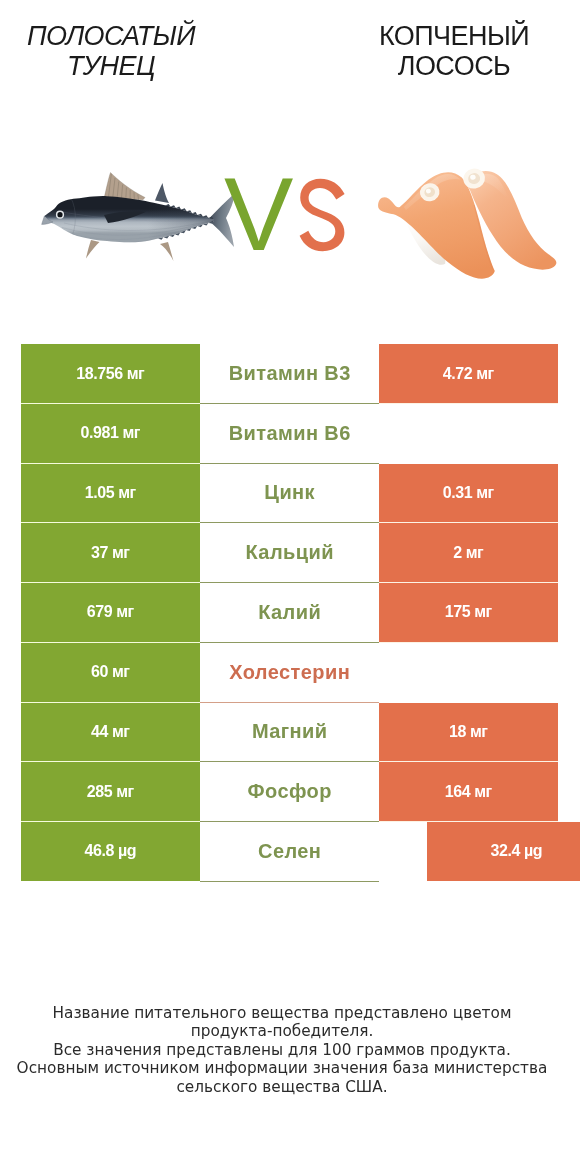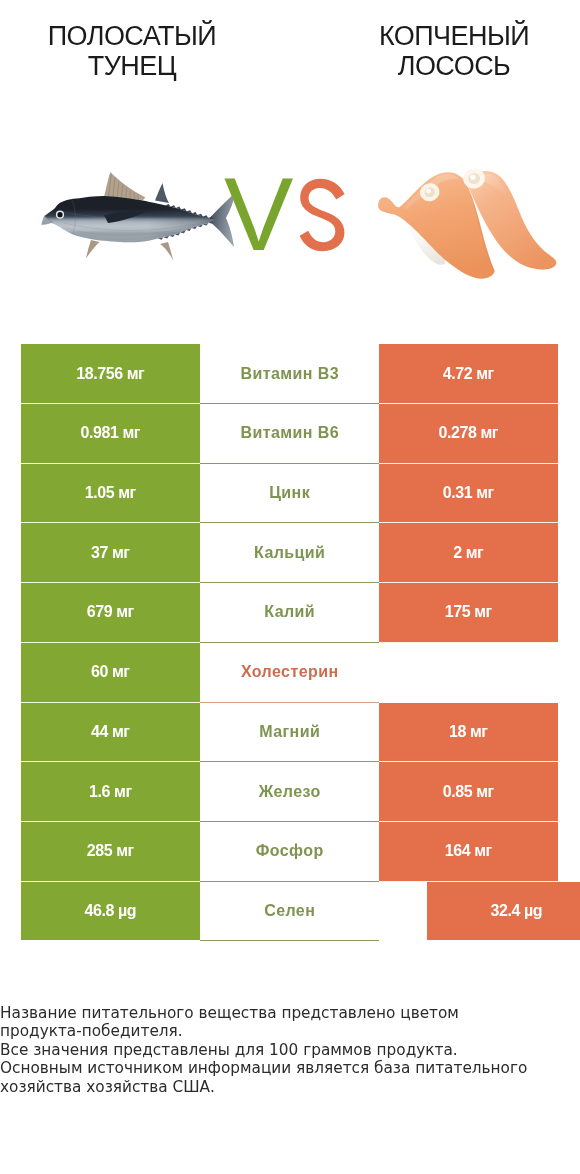--- a/index.html
+++ b/index.html
@@ -1,47 +1,47 @@
 <!DOCTYPE html>
 <html><head>
 <meta charset="utf-8">
 <style>
   html,body{margin:0;padding:0;background:#fff;}
   body{width:580px;height:1174px;font-family:"Liberation Sans",sans-serif;overflow:hidden;-webkit-font-smoothing:antialiased;}
   .page{position:relative;width:580px;height:1174px;background:#fff;}
 
   
   .title{position:absolute;top:20.5px;font-size:27px;line-height:30px;color:#1b1b1b;text-align:center;font-weight:400;letter-spacing:-0.55px;}
-  #title-left{left:32px;width:200px;}
+  #title-left{left:11px;width:200px;font-style:italic;}
   #title-right{left:354px;width:200px;}
 
   
   .hero{position:absolute;left:0;top:0;width:580px;height:330px;}
   #tuna-svg{position:absolute;left:38px;top:168px;}
   #salmon-svg{position:absolute;left:376px;top:167px;}
   .vs{position:absolute;left:225px;top:178px;height:72px;}
   .vs .v{position:absolute;left:-1px;top:-16px;color:#79a52e;font-size:104px;line-height:104px;}
   .vs .s-svg{position:absolute;left:74px;top:0px;fill:#e2704c;}
 
   
   .tbl{position:absolute;left:21px;top:344.2px;width:537px;}
   .row{display:flex;height:59.73px;}
   .cell{flex:0 0 179px;height:100%;display:flex;align-items:center;justify-content:center;padding-bottom:0;box-sizing:border-box;}
   .cell.l,.cell.r{font-size:16px;font-weight:600;letter-spacing:-0.42px;text-indent:-0.42px;}
-  .cell.m{font-size:16px;font-weight:600;letter-spacing:0.42px;text-indent:0.42px;}
+  .cell.m{font-size:20px;font-weight:600;letter-spacing:0.42px;text-indent:0.42px;}
   .cell.l{background:#82a732;color:#fff;border-bottom:1.3px solid #f5fbdc;}
   .cell.r{background:#e3704b;color:#fff;border-bottom:1.3px solid #fdf3e4;}
   .cell.m{background:#fff;border-bottom:1.1px solid #8e9a62;}
   .row:last-child .cell.l{border-bottom-color:#fff;}
   .row:last-child .cell.r{border-bottom-color:#fff;margin-left:48px;}
   .cell.m.win-l{color:#7e9450;}
   .cell.m.win-r{color:#cd6d50;border-bottom-color:#d4a089;}
 
   
-  .footer{position:absolute;left:0;top:1004px;width:564px;text-align:left;font-family:"DejaVu Sans",sans-serif;font-size:15.3px;line-height:18.4px;color:#2b2b2b;}
+  .footer{position:absolute;left:0;top:1004px;width:564px;text-align:center;font-family:"DejaVu Sans",sans-serif;font-size:15.3px;line-height:18.4px;color:#2b2b2b;}
 </style>
 </head>
 <body>
 
 <div class="page">
 
   <div class="title" id="title-left">ПОЛОСАТЫЙ ТУНЕЦ</div>
   <div class="title" id="title-right">КОПЧЕНЫЙ ЛОСОСЬ</div>
 
   <div class="hero">
@@ -219,21 +219,20 @@
 
   <div class="tbl" id="tbl">
       <div class="row">
         <div class="cell l">18.756 мг</div>
         <div class="cell m win-l">Витамин B3</div>
         <div class="cell r">4.72 мг</div>
       </div>
       <div class="row">
         <div class="cell l">0.981 мг</div>
         <div class="cell m win-l">Витамин B6</div>
-        <div class="cell r">0.278 мг</div>
       </div>
       <div class="row">
         <div class="cell l">1.05 мг</div>
         <div class="cell m win-l">Цинк</div>
         <div class="cell r">0.31 мг</div>
       </div>
       <div class="row">
         <div class="cell l">37 мг</div>
         <div class="cell m win-l">Кальций</div>
         <div class="cell r">2 мг</div>
@@ -244,38 +243,33 @@
         <div class="cell r">175 мг</div>
       </div>
       <div class="row">
         <div class="cell l">60 мг</div>
         <div class="cell m win-r">Холестерин</div>
       </div>
       <div class="row">
         <div class="cell l">44 мг</div>
         <div class="cell m win-l">Магний</div>
         <div class="cell r">18 мг</div>
-      </div>
-      <div class="row">
-        <div class="cell l">1.6 мг</div>
-        <div class="cell m win-l">Железо</div>
-        <div class="cell r">0.85 мг</div>
       </div>
       <div class="row">
         <div class="cell l">285 мг</div>
         <div class="cell m win-l">Фосфор</div>
         <div class="cell r">164 мг</div>
       </div>
       <div class="row">
         <div class="cell l">46.8 µg</div>
         <div class="cell m win-l">Селен</div>
         <div class="cell r">32.4 µg</div>
       </div>
     </div>
 
   <div class="footer" id="footer">
       <div>Название питательного вещества представлено цветом</div>
       <div>продукта-победителя.</div>
       <div>Все значения представлены для 100 граммов продукта.</div>
-      <div>Основным источником информации является база питательного</div>
-      <div>хозяйства хозяйства США.</div>
+      <div>Основным источником информации значения база министерства</div>
+      <div>сельского вещества США.</div>
     </div>
 </div>
 
 </body></html>

